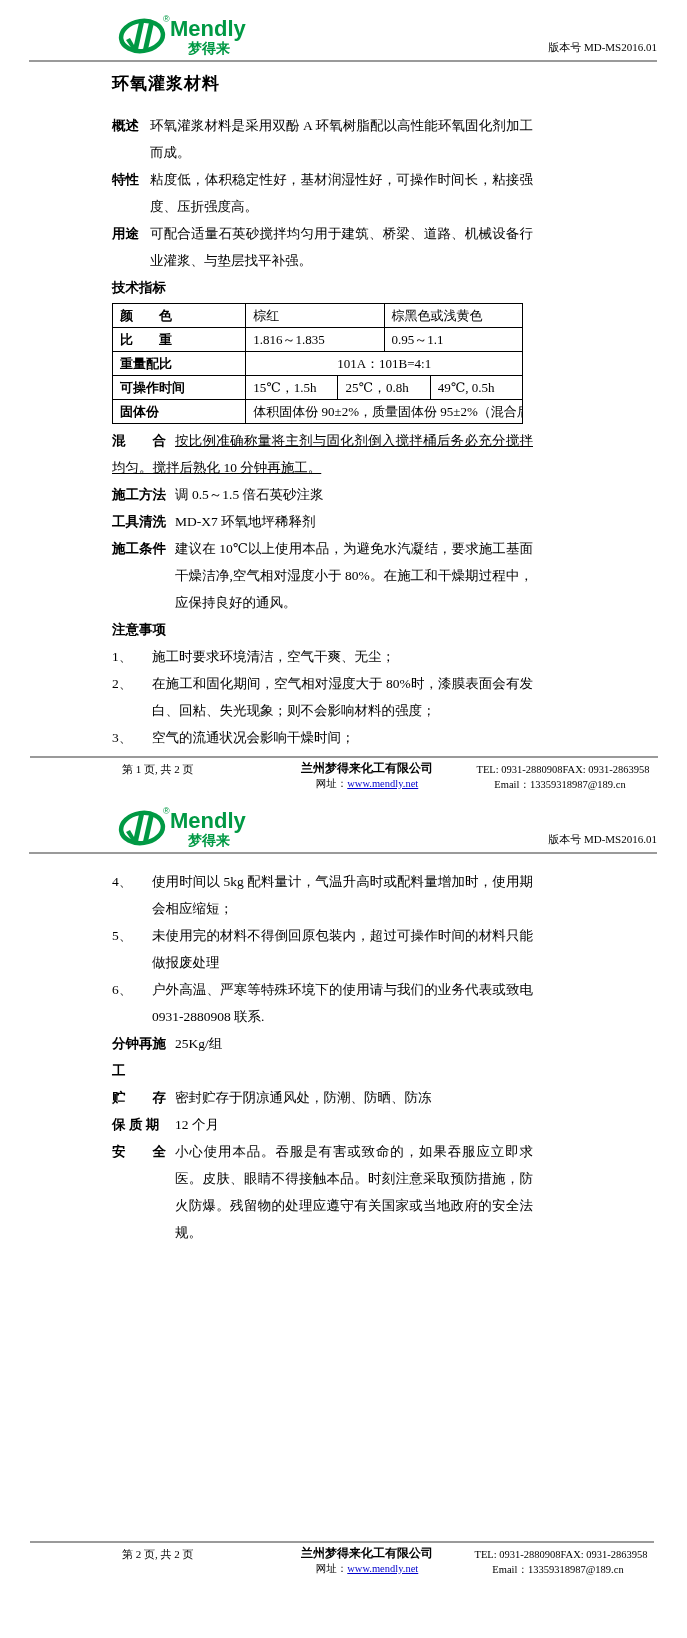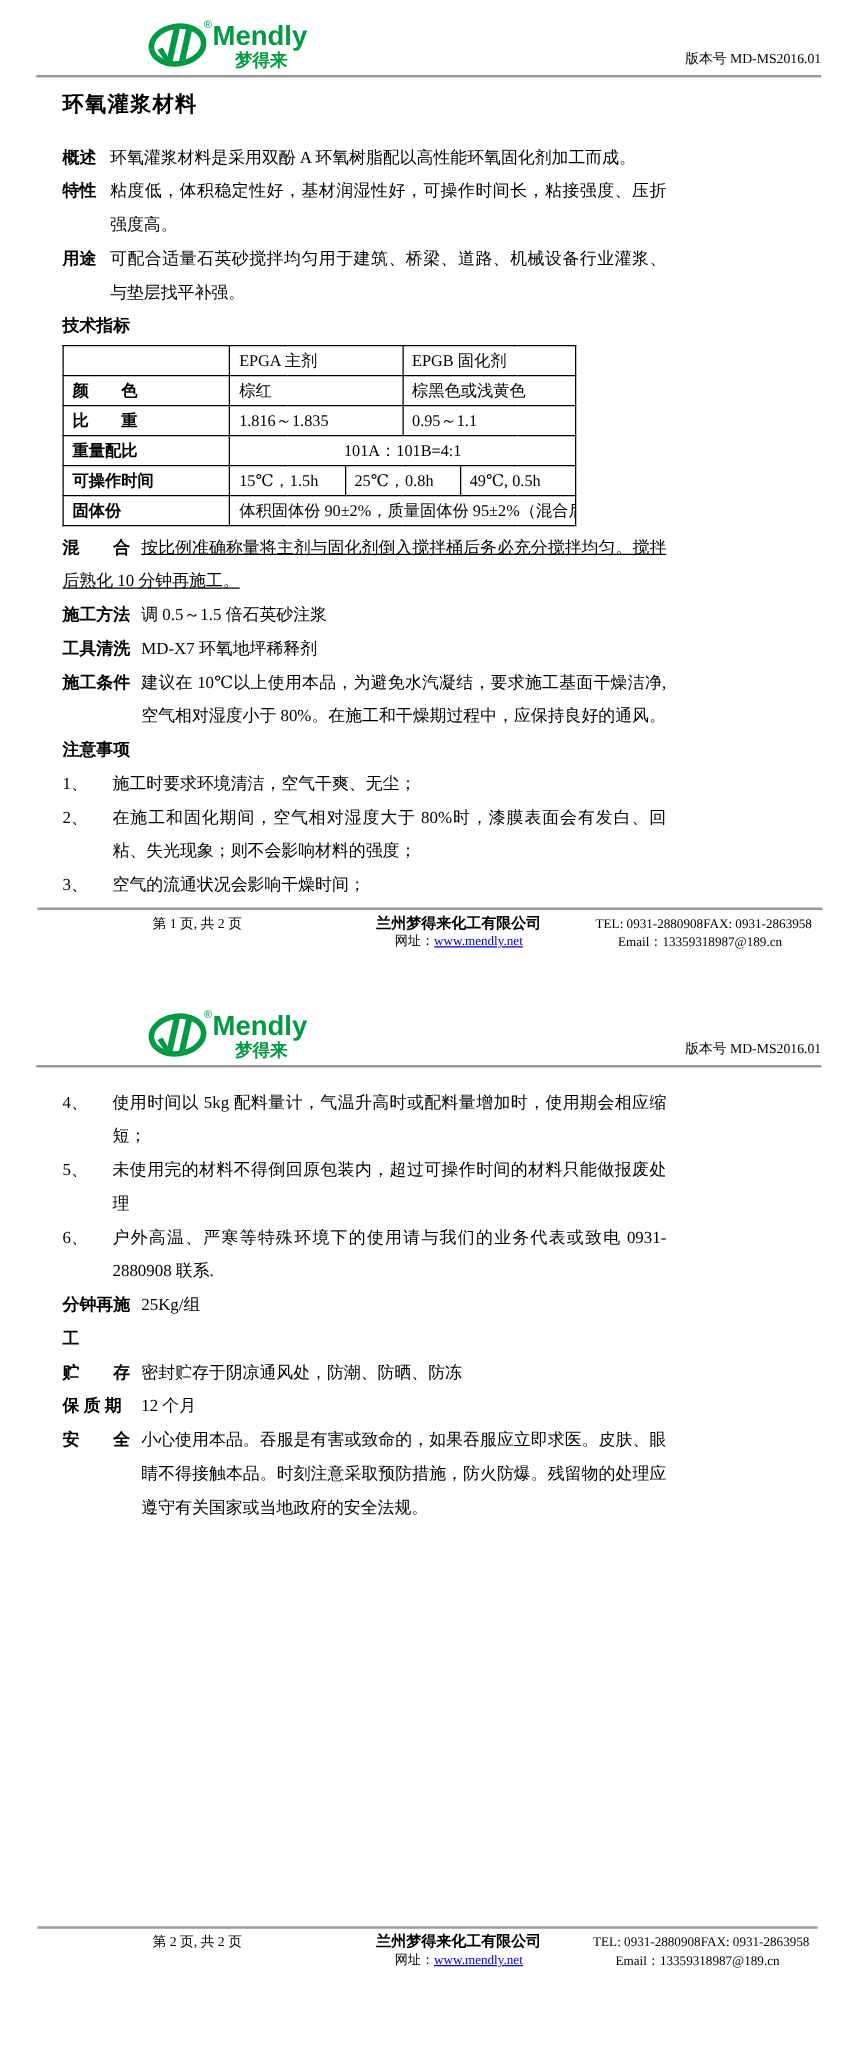--- a/index.html
+++ b/index.html
@@ -12,21 +12,21 @@
   .page1 { height:780px; }
   .page2 { height:858px; }
 
   
   .hdr { display:flex; align-items:flex-end; justify-content:space-between;
          padding:10px 30px 2px 118px; }
   .hdr .version { font-size:11px; line-height:14px; margin-bottom:2px; }
   .rule { border-top:2px solid #9a9a9a; margin:2px 30px 0 29px; }
 
   
-  .content { padding:0 154px 0 50px; font-size:13.5px; line-height:27px;
+  .content { padding:0 154px 0 112px; font-size:13.5px; line-height:27px;
              text-align:justify; }
   .doc-title { font-size:17px; font-weight:bold; letter-spacing:1px;
                line-height:28px; margin:8px 0 14px 0; }
   .sec-h { font-weight:bold; line-height:27px; }
 
   .row { display:flex; }
   .row .lbl { font-weight:bold; flex-shrink:0; text-align:left; }
   .lbl-sm { width:38px; }
   .lbl-lg { width:63px; }
   .row .txt { flex:1; }
@@ -114,25 +114,20 @@
         <colgroup>
           <col style="width:133px">
             <col style="width:46px">
             <col style="width:46px">
             <col style="width:46px">
             <col style="width:46px">
             <col style="width:46px">
             <col style="width:46px">
         </colgroup>
         <tbody>
-            <tr>
-          <td class="lblcell"></td>
-          <td colspan="3">EPGA 主剂</td>
-          <td colspan="3">EPGB 固化剂</td>
-        </tr>
         <tr>
           <td class="lblcell">颜　　色</td>
           <td colspan="3">棕红</td>
           <td colspan="3">棕黑色或浅黄色</td>
         </tr>
         <tr>
           <td class="lblcell">比　　重</td>
           <td colspan="3">1.816～1.835</td>
           <td colspan="3">0.95～1.1</td>
         </tr>

